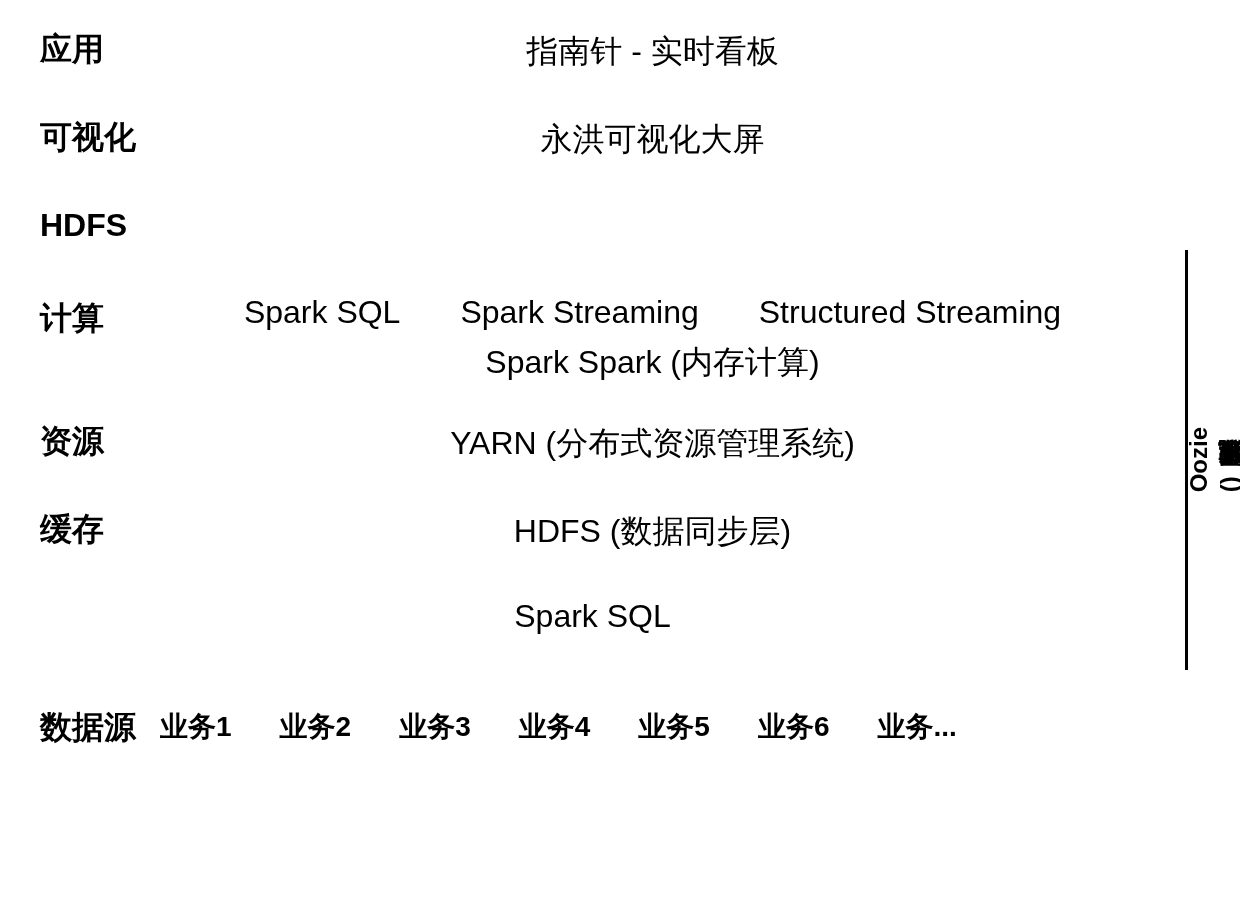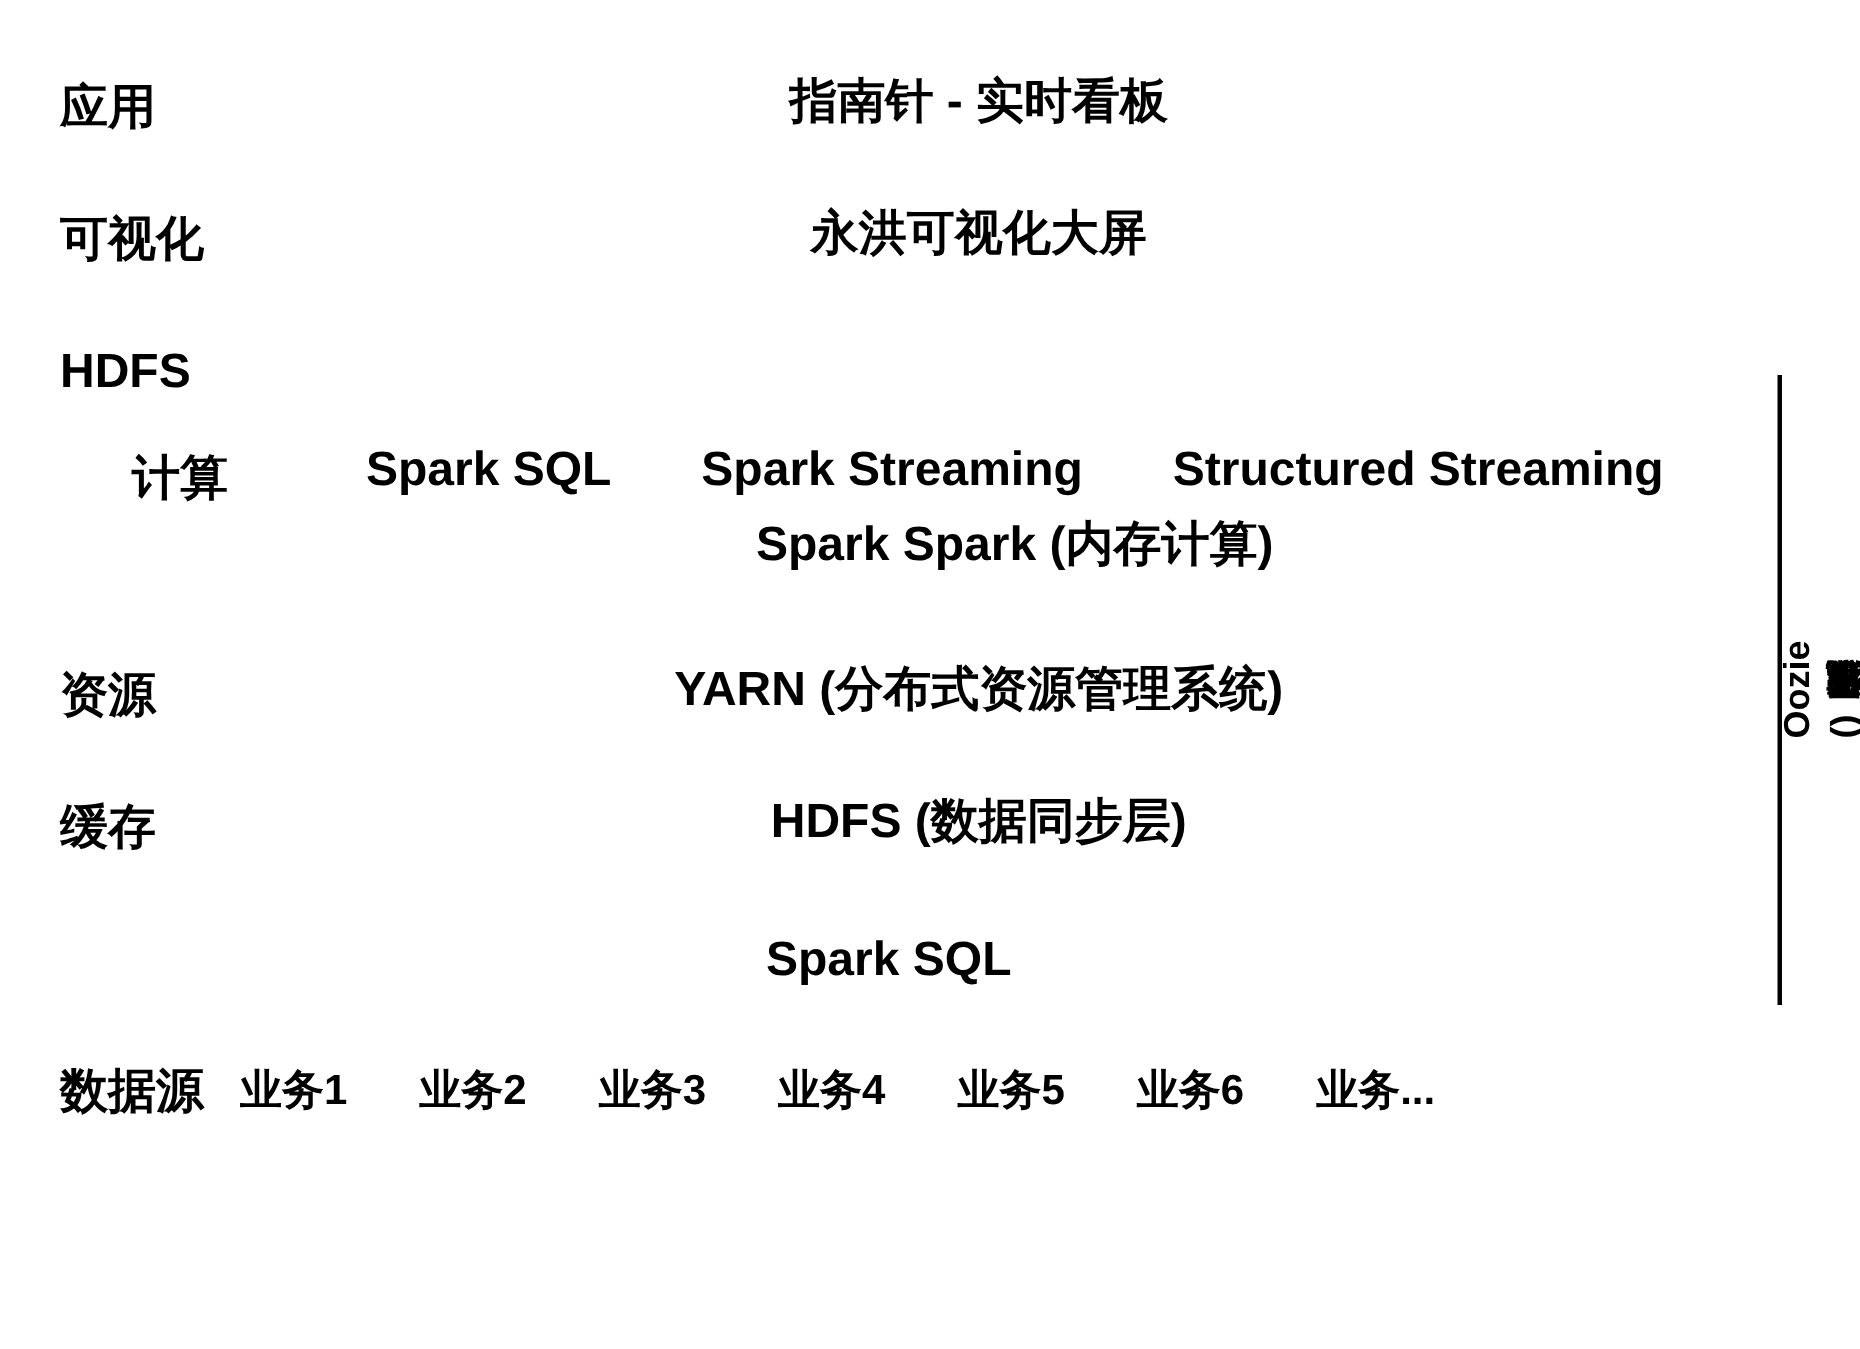--- a/index.html
+++ b/index.html
@@ -19,21 +19,21 @@
 
     .main-container {
       width: 1240px;
       height: 899px;
       padding: 30px 40px;
       position: relative;
     }
 
     .row {
       display: flex;
-      align-items: flex-end;
+      align-items: flex-start;
       margin-bottom: 28px;
       min-height: 60px;
     }
 
     .row-label {
       font-size: 32px;
       font-weight: 900;
       color: #000000;
       min-width: 120px;
       flex-shrink: 0;
@@ -44,29 +44,28 @@
       flex: 1;
       display: flex;
       align-items: center;
       justify-content: center;
       flex-wrap: wrap;
       gap: 20px;
     }
 
     .content-text {
       font-size: 32px;
-      font-weight: 700;
+      font-weight: 400;
       color: #000000;
       text-align: center;
     }
 
     .row.compute-row {
       align-items: flex-start;
       min-height: 100px;
-      margin-left: 48px;
     }
 
     .compute-content {
       flex: 1;
       display: flex;
       flex-direction: column;
       align-items: center;
     }
 
     .compute-row-top {

